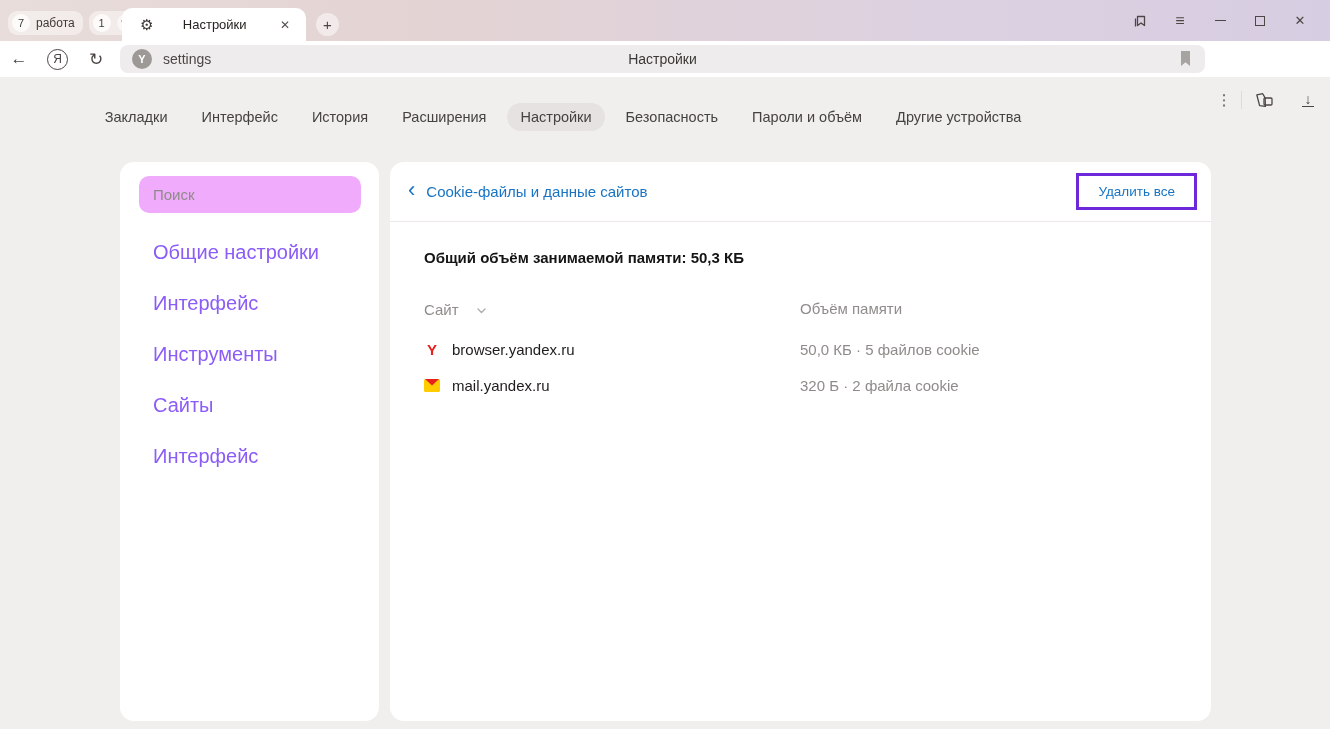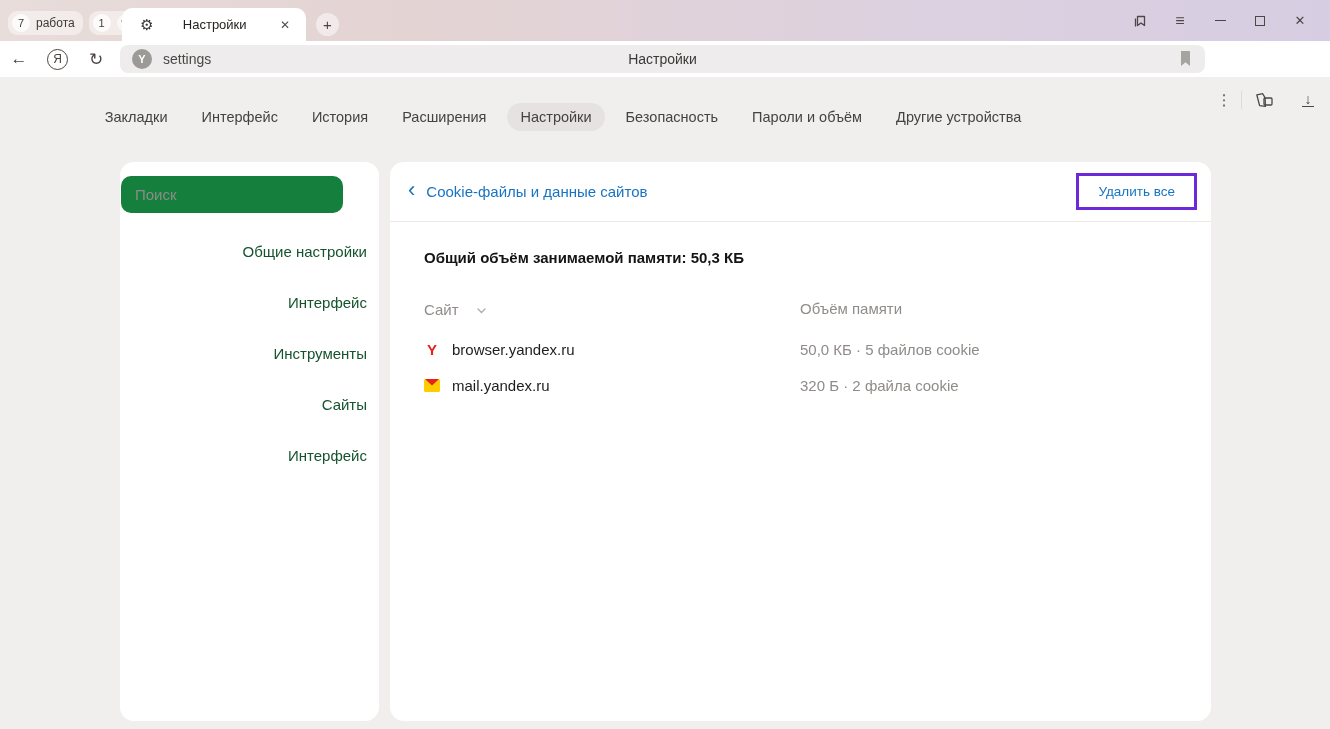--- a/index.html
+++ b/index.html
@@ -57,26 +57,26 @@
 
   
   .set-nav { position:absolute; top:103px; left:0; width:1126px; display:flex; justify-content:center;
     gap:8px; align-items:center; }
   .set-nav-item { font-size:14.5px; color:#454240; padding:6px 13px; border-radius:15px; white-space:nowrap; }
   .set-nav-item.active { background:#e5e2e1; }
 
   
   .sidebar { position:absolute; left:120px; top:162px; width:259px; height:559px; background:#ffffff;
     border-radius:14px; }
-  .search-box { margin:14px 18px 0 1px; width:222px; height:37px; background:#15803d; border-radius:10px;
+  .search-box { margin:14px 18px 0 19px; width:222px; height:37px; background:#f0abfc; border-radius:10px;
     border:none; padding:0 14px; font-size:15px; color:#201e1d; outline:none;
     font-family:"Liberation Sans", sans-serif; }
   .search-box::placeholder { color:#8f8b89; }
   .side-list { margin-top:21px; }
-  .side-item { padding:8px 12px 8px 33px; font-size:15px; color:#14532d; line-height:20px; margin-bottom:15px;text-align:right; }
+  .side-item { padding:8px 12px 8px 33px; font-size:20px; color:#8b5cf6; line-height:20px; margin-bottom:15px; }
 
   .main { position:absolute; left:390px; top:162px; width:821px; height:559px; background:#ffffff;
     border-radius:14px; }
   .main-header { height:59px; display:flex; align-items:center; padding:0 14px 0 14px; }
   .back-chev { color:#1774c4; font-size:22px; line-height:20px; margin-top:-3px; padding:0 4px; }
   .main-title { color:#1774c4; font-size:15px; margin-left:7px; flex:1; }
   .del-frame { border:3px solid #6d28d9; background:#ffffff; }
   .del-btn { display:block; background:#ffffff; border:none; color:#1774c4; font-size:13.5px;
     padding:8px 19px; font-family:"Liberation Sans", sans-serif; cursor:pointer; }
   .main-divider { height:1px; background:#ebe8e7; width:100%; }

